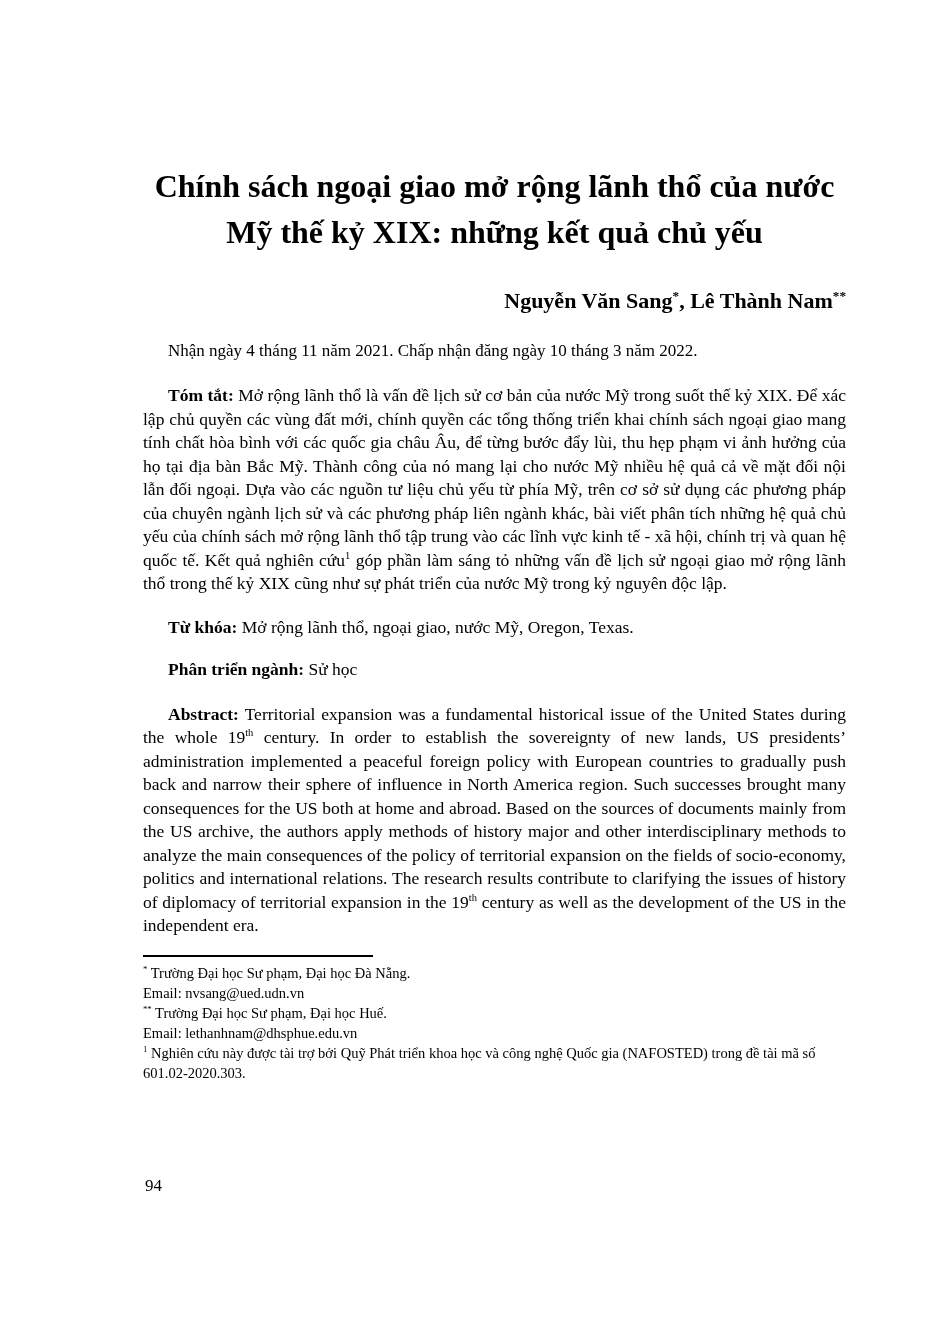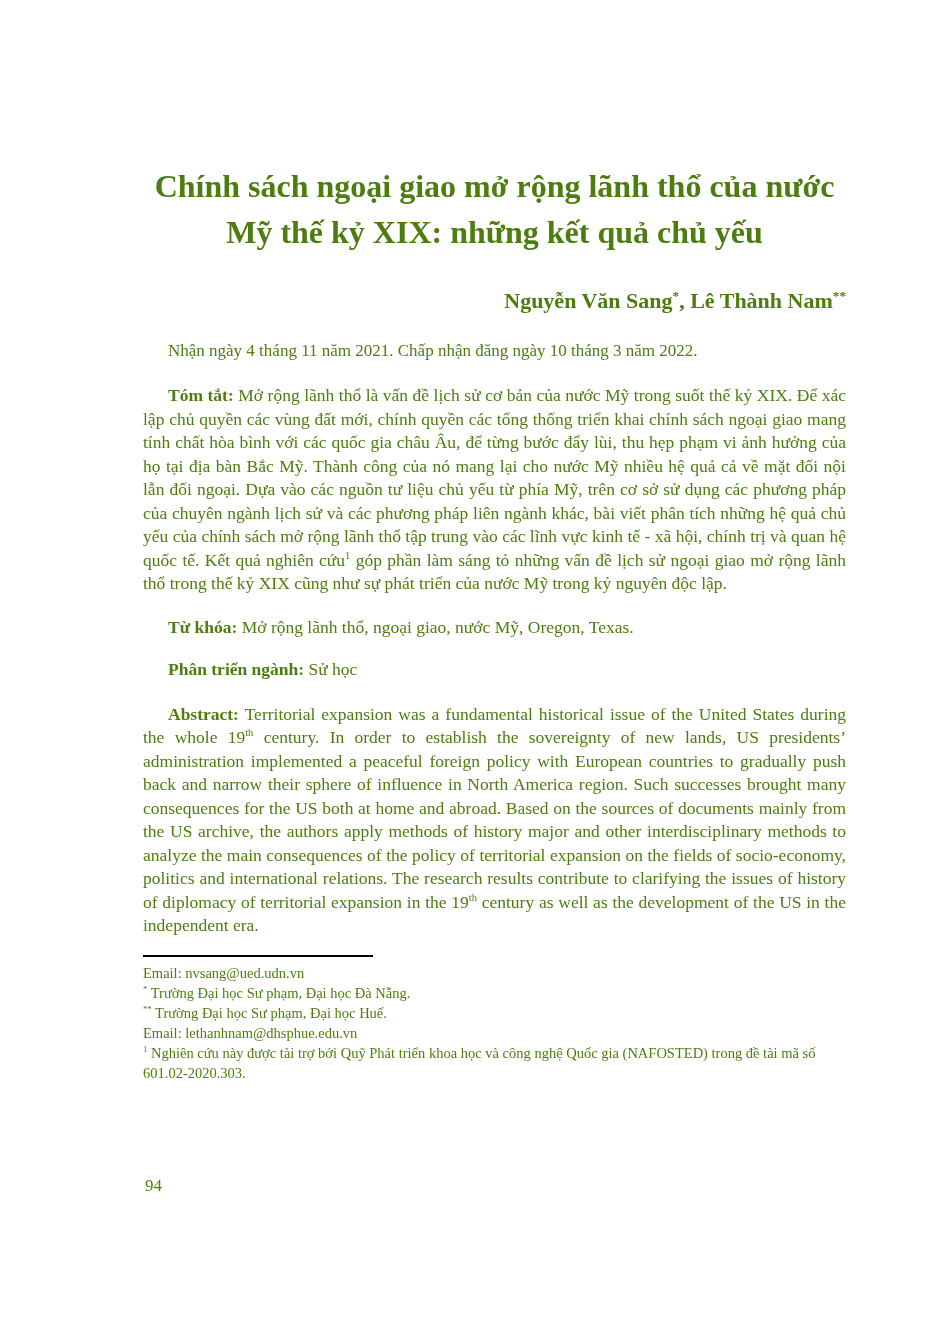--- a/index.html
+++ b/index.html
@@ -1,21 +1,21 @@
 <!DOCTYPE html>
 <html><head>
 <meta charset="utf-8">
 <style>
   html, body { margin: 0; padding: 0; background: #ffffff; }
   .page {
     position: relative;
     width: 943px;
     height: 1333px;
     background: #ffffff;
-    color: #4d7c0f;
+    color: #000000;
     font-family: "Liberation Serif", serif;
     overflow: hidden;
   }
   .content {
     position: absolute;
     left: 143px;
     top: 163px;
     width: 703px;
   }
   .title {
@@ -97,22 +97,22 @@
 
     <p class="meta"><b>Phân triển ngành:</b> <span>Sử học</span></p>
 
     <p class="body"><b>Abstract:</b> <span>Territorial expansion was a fundamental historical issue of the United States during the whole 19</span><sup>th</sup><span> century. In order to establish the sovereignty of new lands, US presidents’ administration implemented a peaceful foreign policy with European countries to gradually push back and narrow their sphere of influence in North America region. Such successes brought many consequences for the US both at home and abroad. Based on the sources of documents mainly from the US archive, the authors apply methods of history major and other interdisciplinary methods to analyze the main consequences of the policy of territorial expansion on the fields of socio-economy, politics and international relations. The research results contribute to clarifying the issues of history of diplomacy of territorial expansion in the 19</span><sup>th</sup><span> century as well as the development of the US in the independent era.</span></p>
 
 
 
     <div class="footnote-divider"></div>
 
     <div class="footnotes">
+      <p><sup>*</sup><span> Trường Đại học Sư phạm, Đại học Đà Nẵng.</span></p>
       <p>Email: nvsang@ued.udn.vn</p>
-      <p><sup>*</sup><span> Trường Đại học Sư phạm, Đại học Đà Nẵng.</span></p>
       <p><sup>**</sup><span> Trường Đại học Sư phạm, Đại học Huế.</span></p>
       <p>Email: lethanhnam@dhsphue.edu.vn</p>
       <p><sup>1</sup><span> Nghiên cứu này được tài trợ bởi Quỹ Phát triển khoa học và công nghệ Quốc gia (NAFOSTED) trong đề tài mã số 601.02-2020.303.</span></p>
     </div>
 
   </div>
 
   <div class="page-number">94</div>
 </div>
 

